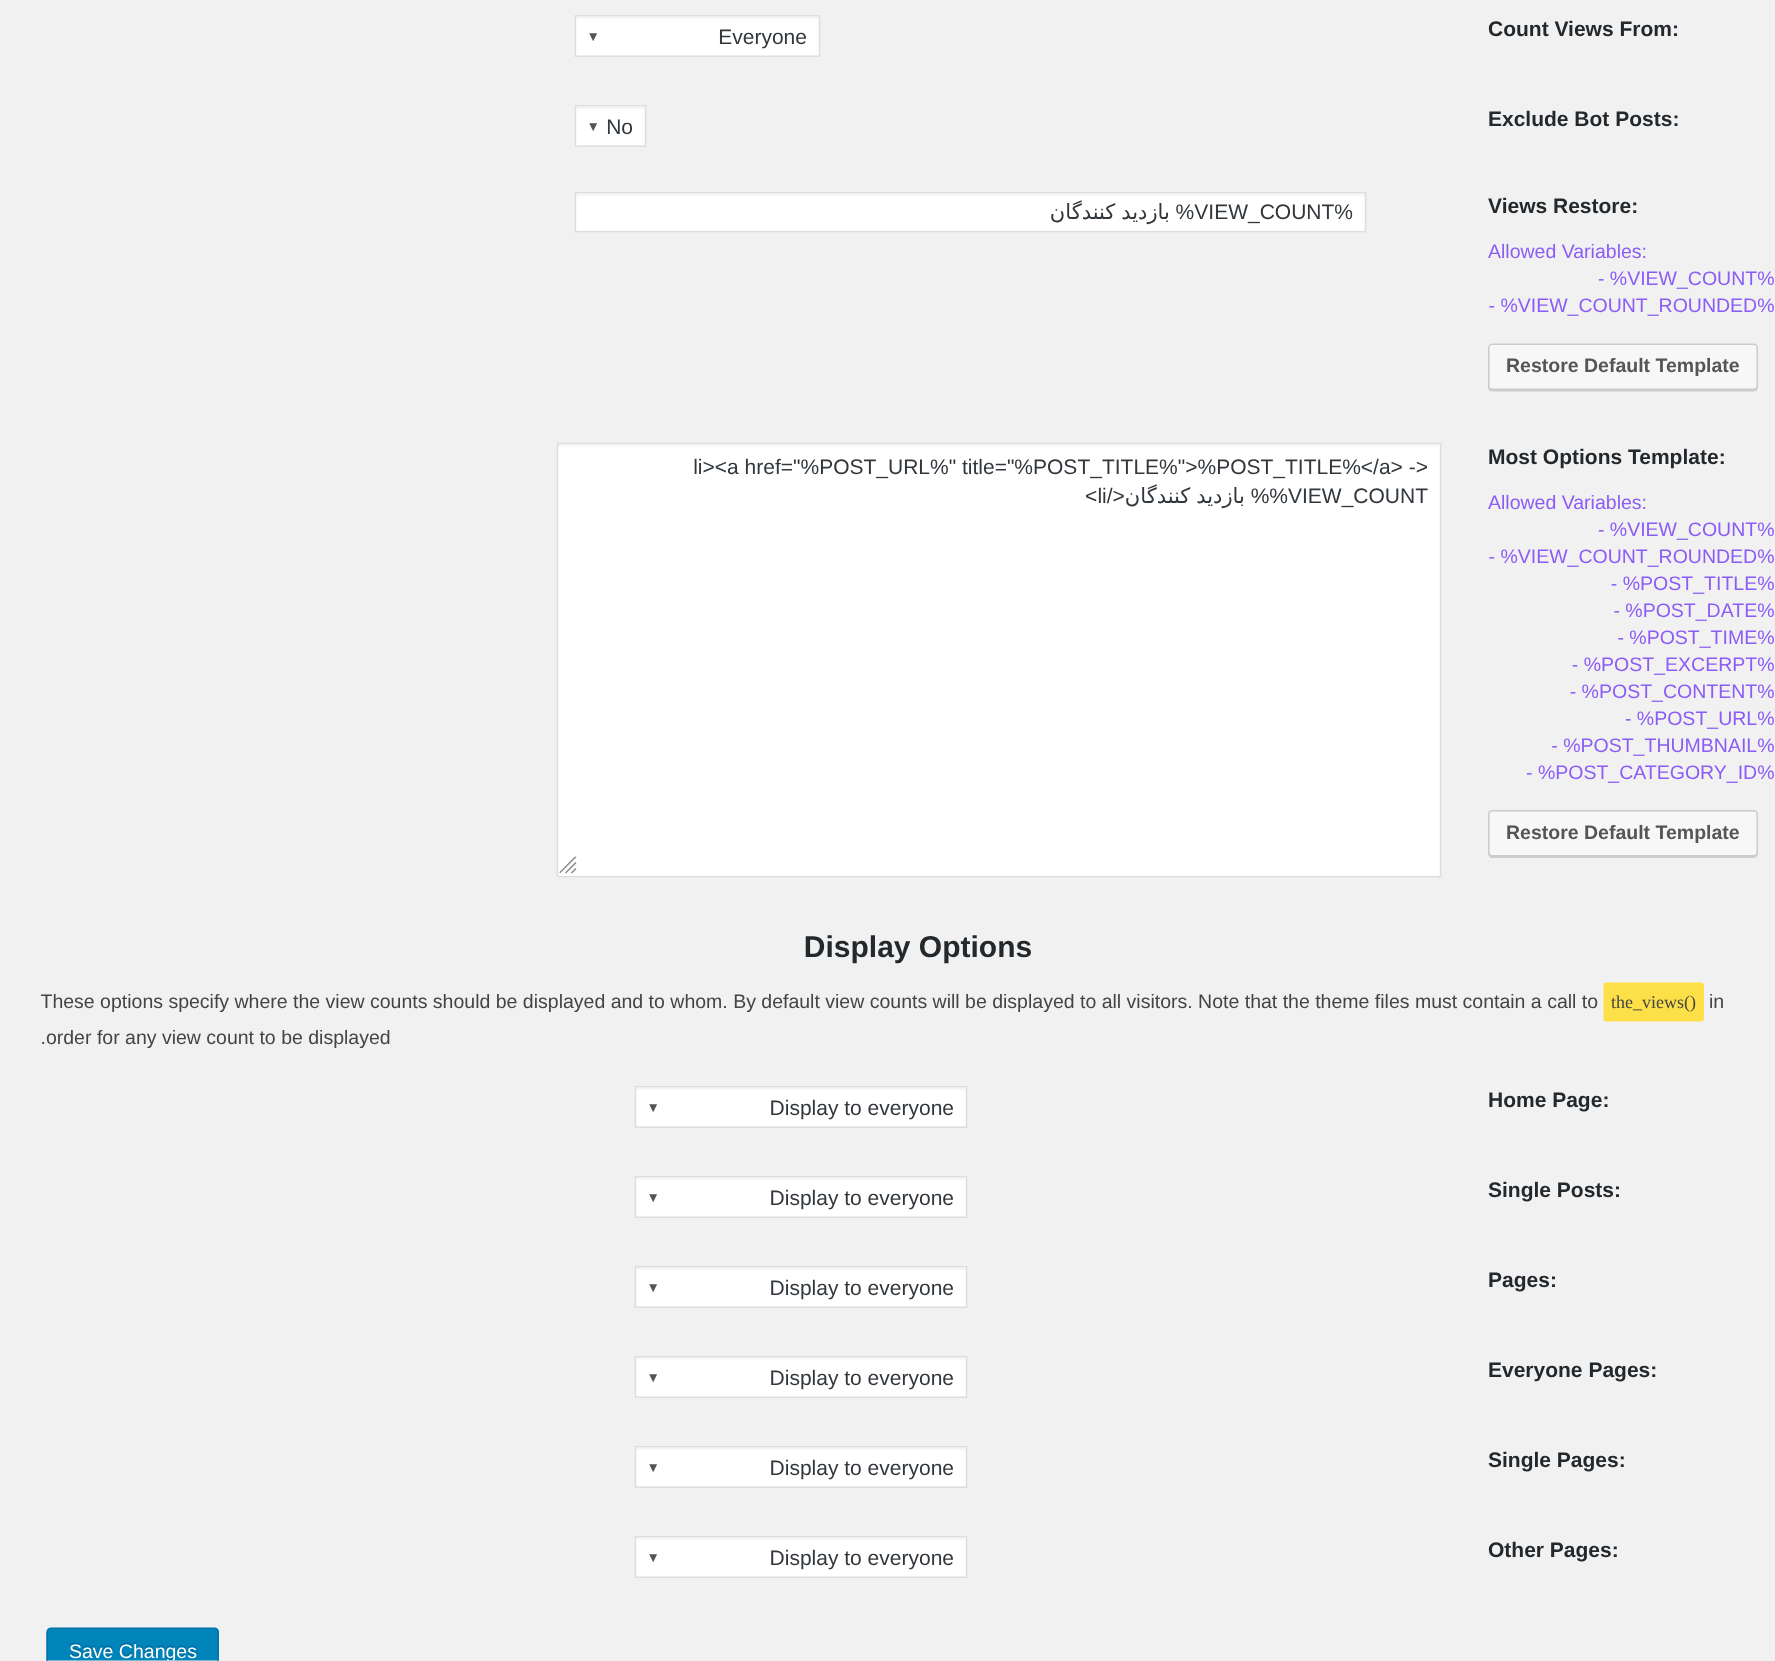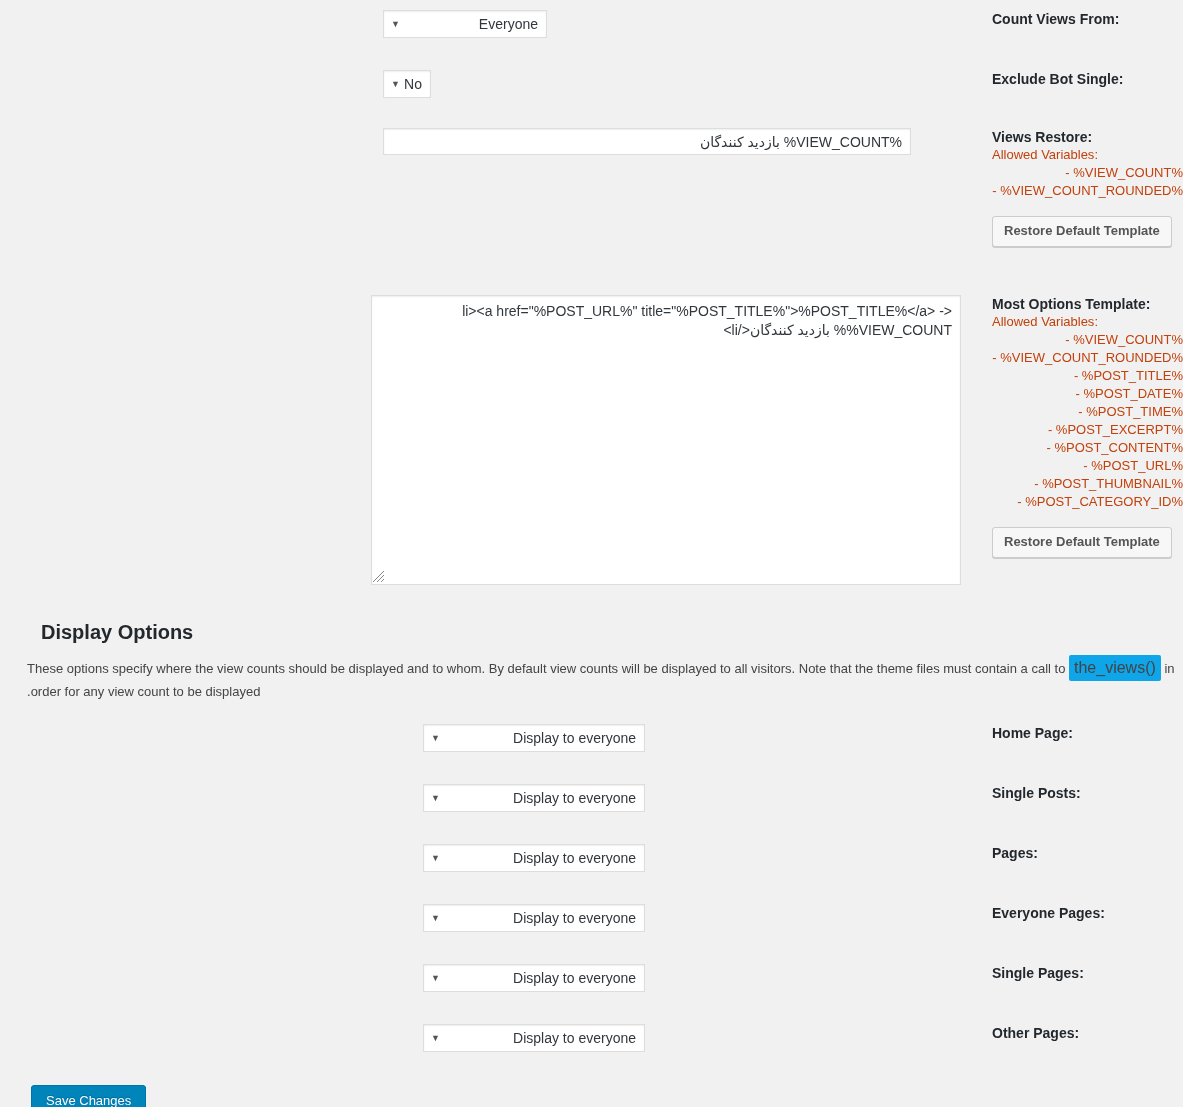--- a/index.html
+++ b/index.html
@@ -165,54 +165,55 @@
     line-height: 1.4;
     cursor: pointer;
     text-shadow: 0 -1px 1px #006799;
     white-space: nowrap;
   }
 
   
   .allowed-vars {
     font-weight: normal;
     font-size: 13px;
-    color: #c2410c;
+    color: #8b5cf6;
     line-height: 18px;
     text-align: left;
+    margin-top: 13px;
   }
   .allowed-vars .av-title { display: block; }
   .allowed-vars .av-item  { display: block; text-align: right; }
 
   .restore-wrap {
     margin-top: 16px;
     text-align: left;
   }
 
   
   .section-heading {
     font-size: 20px;
     font-weight: bold;
     color: #23282d;
-    text-align: left;
+    text-align: center;
     padding-left: 41px;
     line-height: 1.3;
   }
 
   .section-desc {
     font-size: 13px;
     color: #444;
     line-height: 22px;
     text-align: left;
     padding-left: 27px;
     padding-right: 8px;
   }
   code.inline-code {
-    font-family: Liberation Sans, sans-serif;
-    font-size: 16px;
-    background: #0ea5e9;
+    font-family: Liberation Serif, serif;
+    font-size: 12px;
+    background: #fde047;
     padding: 2px 5px;
     border-radius: 2px;
     color: #444;
     direction: ltr;
     display: inline-block;
   }
 
   
   .abs { position: absolute; }
 </style>
@@ -225,21 +226,21 @@
     <div class="label-cell">:Count Views From</div>
     <div class="control-cell">
       <span class="wp-select sel-everyone">
         <span class="sel-arrow">▼</span>
         <span>Everyone</span>
       </span>
     </div>
   </div>
 
   <div class="form-row abs" style="top:70px; left:0; right:0;">
-    <div class="label-cell">:Exclude Bot Single</div>
+    <div class="label-cell">:Exclude Bot Posts</div>
     <div class="control-cell">
       <span class="wp-select sel-no">
         <span class="sel-arrow">▼</span>
         <span>No</span>
       </span>
     </div>
   </div>
 
   <div class="form-row abs" style="top:128px; left:0; right:0;">
     <div class="label-cell">

